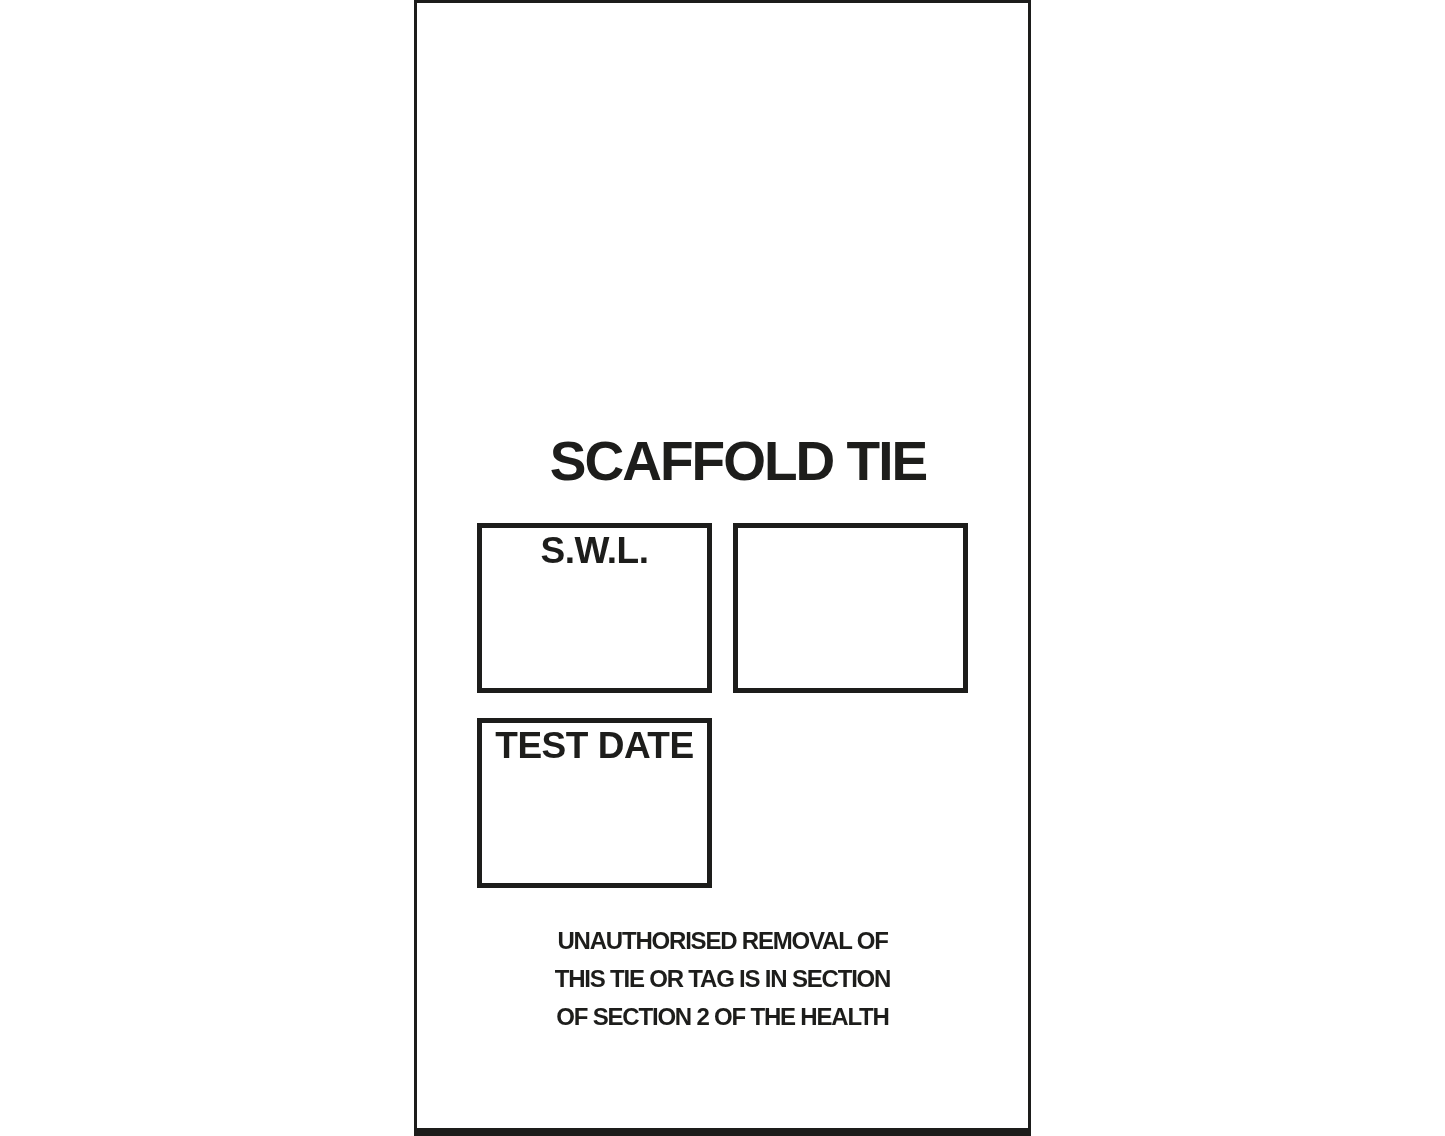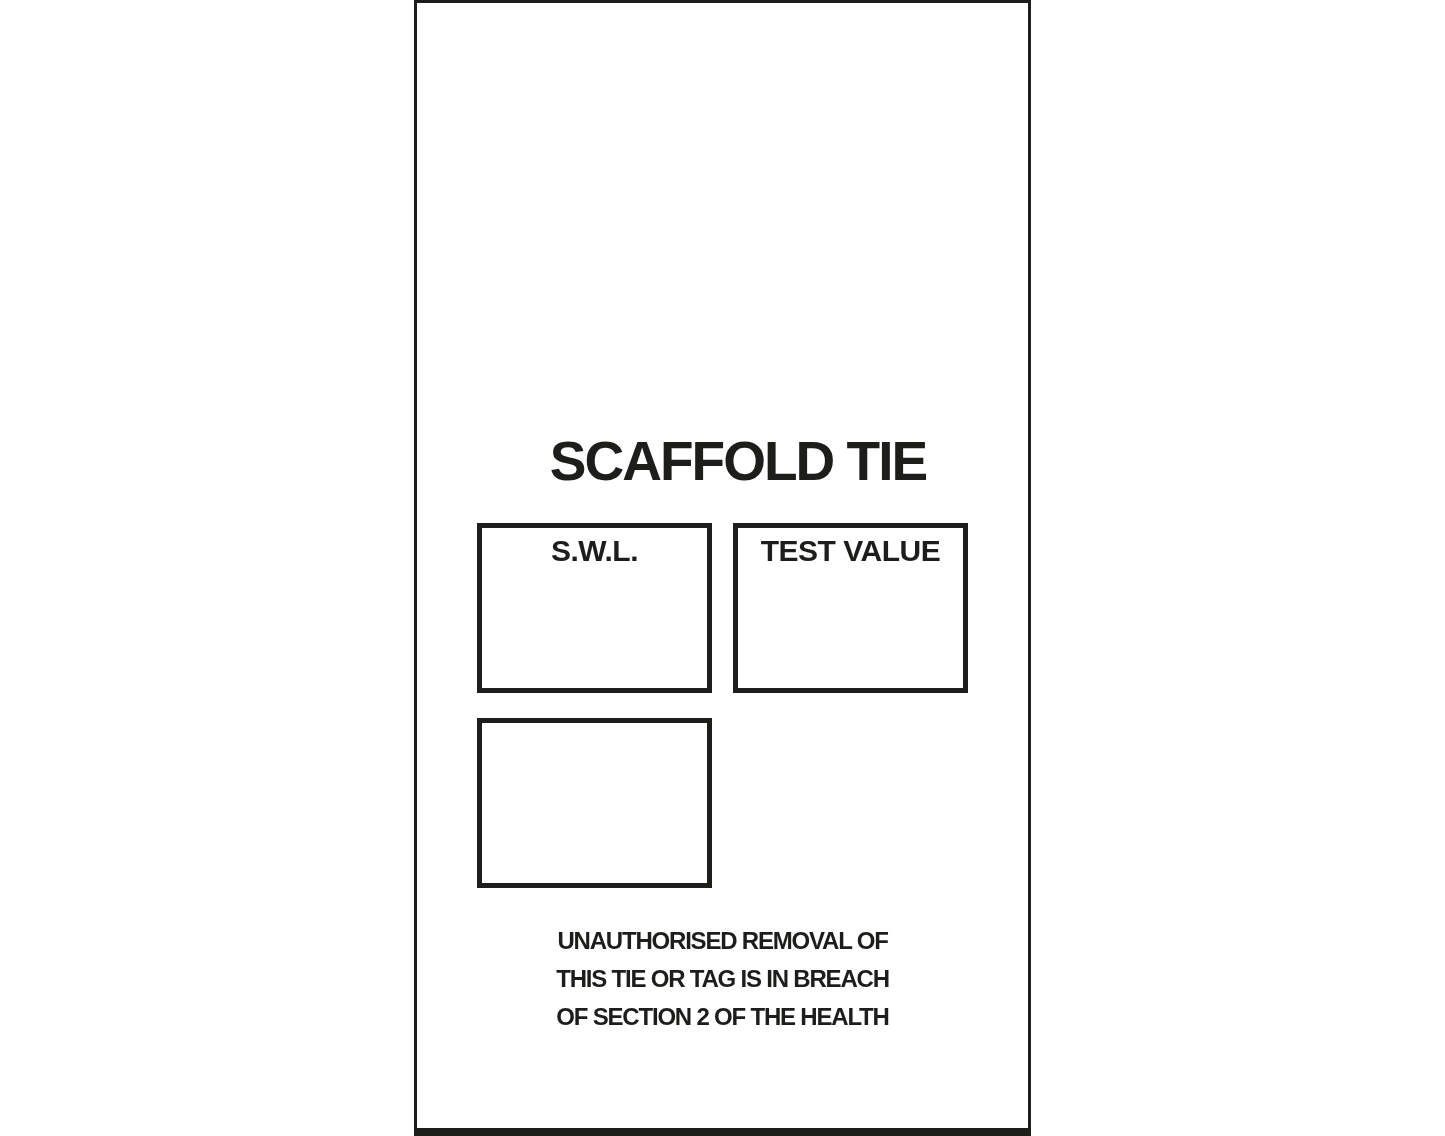--- a/index.html
+++ b/index.html
@@ -40,21 +40,21 @@
     row-gap: 25px;
   }
   .field-box {
     width: 235px; height: 170px;
     border: 5px solid var(--ink);
     background: var(--bg);
     text-align: center;
     padding-top: 6px;
   }
   .field-label {
-    font-size: 30px;
+    font-size: 37px;
     line-height: 34px;
     font-weight: bold;
     letter-spacing: -0.5px;
     color: var(--ink);
     white-space: nowrap;
   }
   .field-value {
     min-height: 40px;
     font-size: 28px;
     color: var(--ink);
@@ -79,30 +79,30 @@
   <div class="tag-title">SCAFFOLD TIE</div>
 
   <div class="boxes">
 
     <div class="field-box">
       <div class="field-label">S.W.L.</div>
       <div class="field-value"></div>
     </div>
 
     <div class="field-box">
-      <div class="field-label">TEST VALUE</div>
       <div class="field-value"></div>
     </div>
 
     <div class="field-box">
+      <div class="field-label">TEST DATE</div>
       <div class="field-value"></div>
     </div>
 
 
   </div>
 
   <div class="warning">
     <span class="warning-line">UNAUTHORISED REMOVAL OF</span>
-    <span class="warning-line">THIS TIE OR TAG IS IN BREACH</span>
+    <span class="warning-line">THIS TIE OR TAG IS IN SECTION</span>
     <span class="warning-line">OF SECTION 2 OF THE HEALTH</span>
   </div>
 
 </div>
 
 </body></html>

